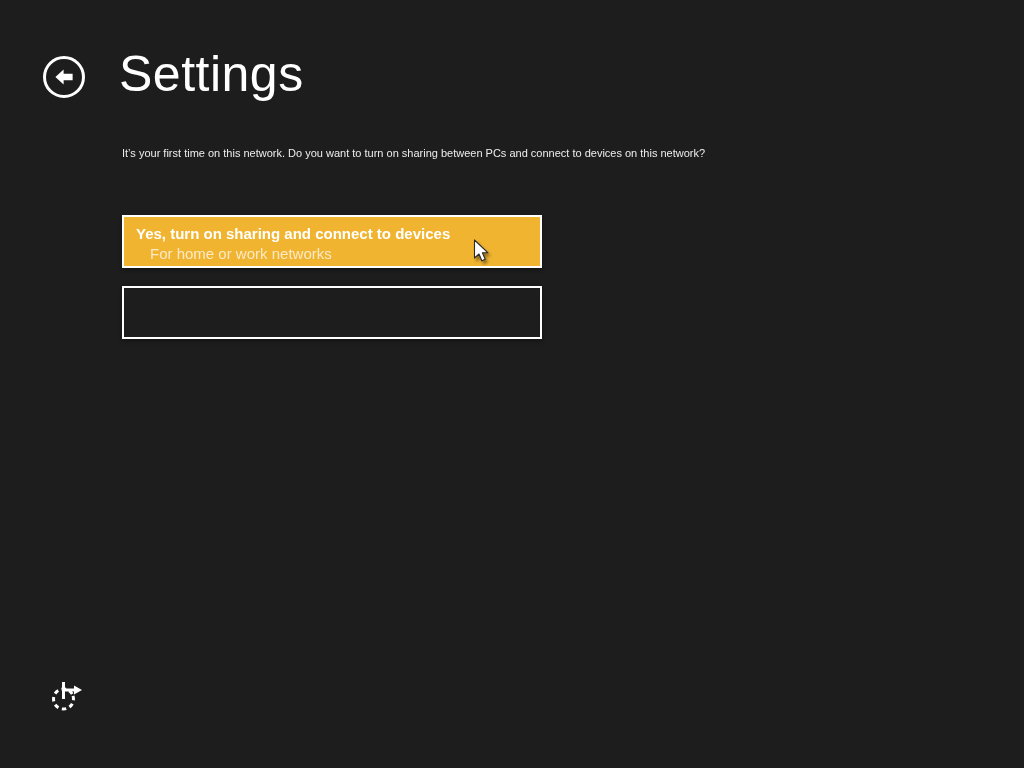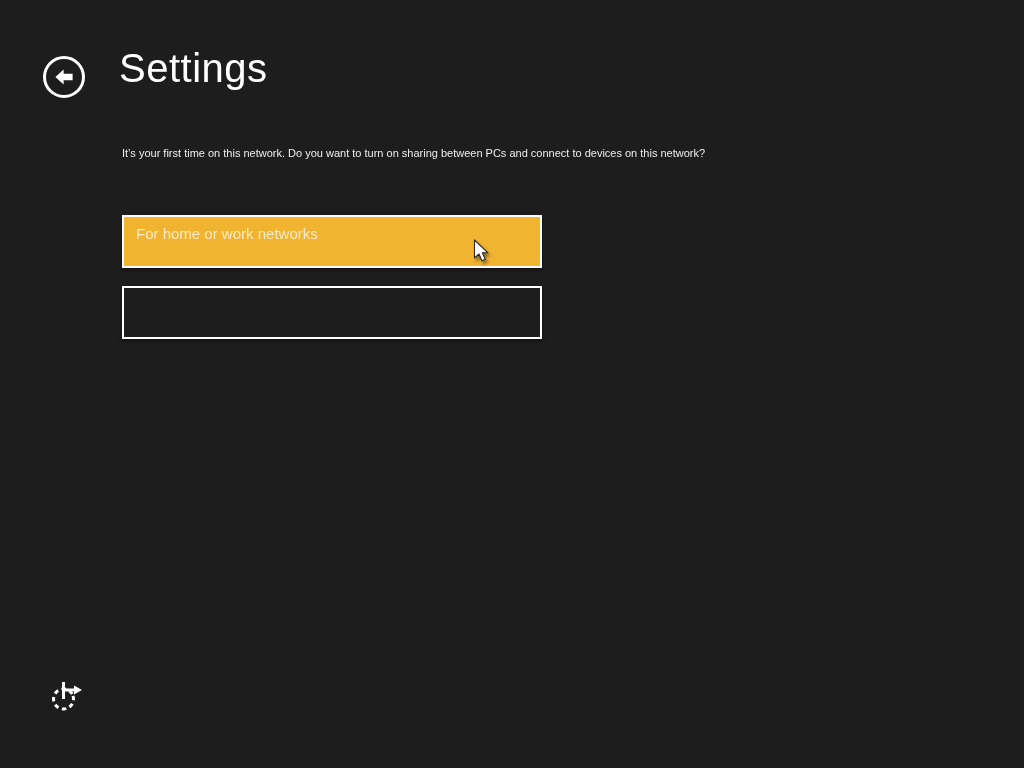--- a/index.html
+++ b/index.html
@@ -25,21 +25,21 @@
     border: 3px solid var(--border);
     border-radius: 50%;
     background: transparent;
     display: flex; align-items: center; justify-content: center;
     cursor: pointer;
     padding: 0;
   }
   .back-button svg { display: block; }
   .page-title {
     position: absolute; left: 119px; top: 44px;
-    font-size: 40px;
+    font-size: 50px;
     font-weight: 200;
     letter-spacing: 0.5px;
     color: var(--text-primary);
     line-height: 1.2;
   }
 
   
   .prompt {
     position: absolute; left: 122px; top: 143px;
     width: 745px;
@@ -74,21 +74,21 @@
     color: var(--text-primary);
     line-height: 20px;
     white-space: nowrap;
   }
   .option .opt-sub {
     font-size: 15px;
     line-height: 20px;
     color: rgba(255,255,255,0.85);
     white-space: nowrap;
   }
-  .option.selected .opt-sub { color: rgba(255,255,255,0.72); }
+  .option.selected .opt-sub { color: rgba(255,255,255,0.72); margin-left: 14px; }
 
   
   .ease-button {
     position: absolute; left: 49px; top: 678px;
     width: 36px; height: 36px;
     background: transparent; border: none;
     cursor: pointer; padding: 0;
   }
   .ease-button svg { display: block; }
 
@@ -110,20 +110,21 @@
       <path d="M 8.5 20 L 19.5 10 L 19.5 15.6 L 31.5 15.6 L 31.5 24.4 L 19.5 24.4 L 19.5 30 Z" fill="#ffffff"></path>
     </svg>
   </button>
 
   <h1 class="page-title">Settings</h1>
 
   <p class="prompt">It’s your first time on this network. Do you want to turn on sharing between PCs and connect to devices on this network?</p>
 
   <div class="options">
     <div class="option selected">
+      <div class="opt-title">Yes, turn on sharing and connect to devices</div>
       <div class="opt-sub">For home or work networks</div>
     </div>
     <div class="option">
     </div>
   </div>
 
   <button class="ease-button">
     <svg width="36" height="36" viewBox="0 0 36 36" aria-hidden="true">
       <circle cx="14.5" cy="21" r="10" fill="none" stroke="#ffffff" stroke-width="3" stroke-dasharray="4.4 3.6" transform="rotate(-18 14.5 21)"></circle>
       <line x1="14.5" y1="4" x2="14.5" y2="21" stroke="#ffffff" stroke-width="3"></line>

